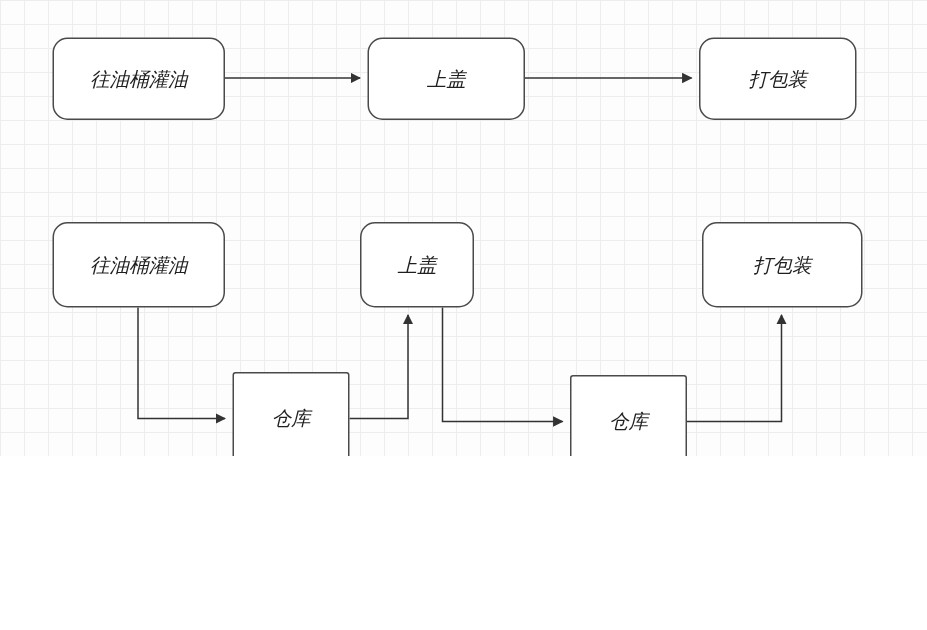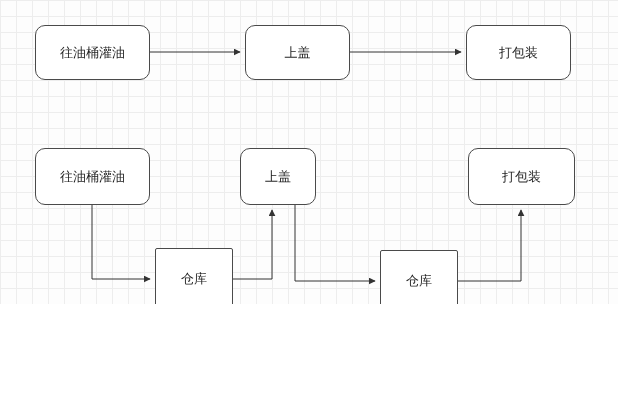--- a/index.html
+++ b/index.html
@@ -10,20 +10,21 @@
   .canvas {
     position: relative;
     width: 618px;
     height: 304px;
     background-color: #fdfdfd;
     background-image:
       linear-gradient(#ededed 1px, transparent 1px),
       linear-gradient(90deg, #ededed 1px, transparent 1px);
     background-size: 16px 16px;
     overflow: hidden;
+    font-style: italic;
   }
   .connectors {
     position: absolute;
     top: 0; left: 0;
     width: 618px; height: 420px;
     pointer-events: none;
   }
   .node {
     position: absolute;
     background: #ffffff;

